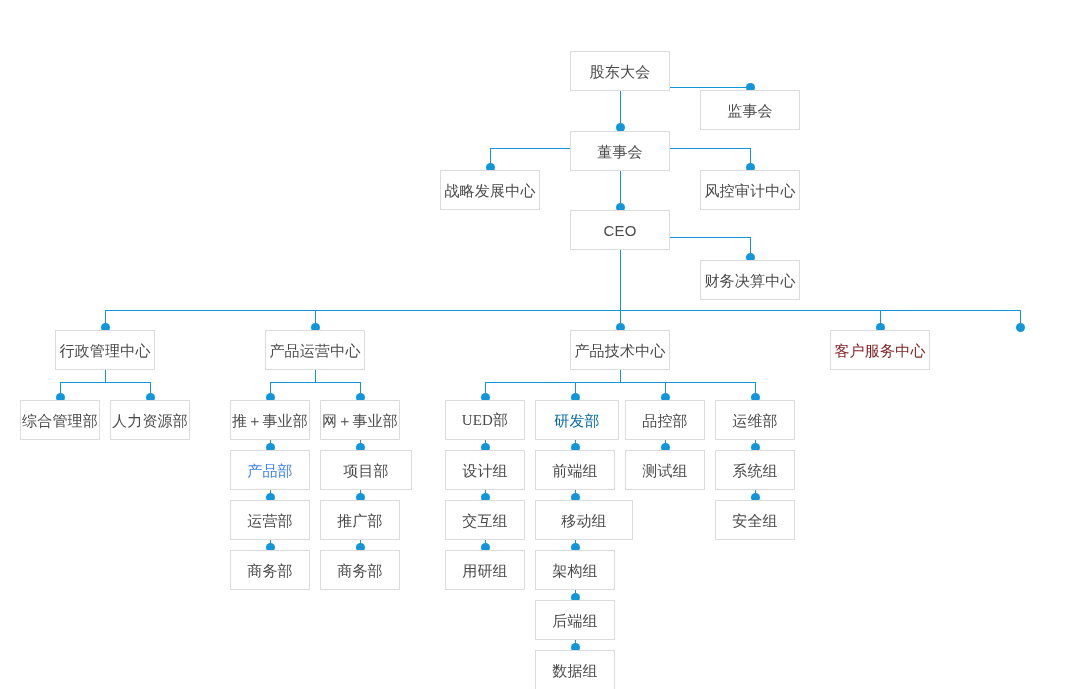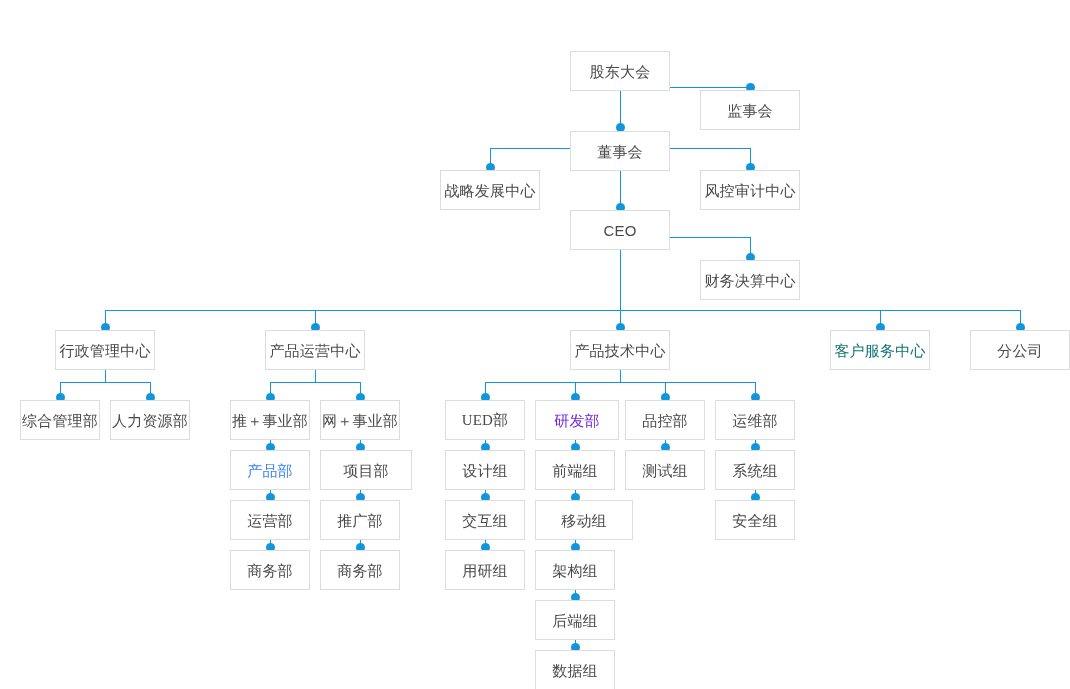--- a/index.html
+++ b/index.html
@@ -163,25 +163,22 @@
     </div>
     <div class="node" style="left: 55px; top: 330px; width: 100px; height: 40px; border-color: rgb(220, 220, 220); color: rgb(74, 74, 74);">
       <span class="node-label">行政管理中心</span>
     </div>
     <div class="node" style="left: 265px; top: 330px; width: 100px; height: 40px; border-color: rgb(220, 220, 220); color: rgb(74, 74, 74);">
       <span class="node-label">产品运营中心</span>
     </div>
     <div class="node" style="left: 570px; top: 330px; width: 100px; height: 40px; border-color: rgb(220, 220, 220); color: rgb(74, 74, 74);">
       <span class="node-label">产品技术中心</span>
     </div>
-    <div class="node" style="left: 830px; top: 330px; width: 100px; height: 40px; border-color: rgb(220, 220, 220); color: #0f766e;">
+    <div class="node" style="left: 830px; top: 330px; width: 100px; height: 40px; border-color: rgb(220, 220, 220); color: #7f1d1d;">
       <span class="node-label">客户服务中心</span>
-    </div>
-    <div class="node" style="left: 970px; top: 330px; width: 100px; height: 40px; border-color: rgb(220, 220, 220); color: rgb(74, 74, 74);">
-      <span class="node-label">分公司</span>
     </div>
     <div class="node" style="left: 20px; top: 400px; width: 80px; height: 40px; border-color: rgb(220, 220, 220); color: rgb(74, 74, 74);">
       <span class="node-label">综合管理部</span>
     </div>
     <div class="node" style="left: 110px; top: 400px; width: 80px; height: 40px; border-color: rgb(220, 220, 220); color: rgb(74, 74, 74);">
       <span class="node-label">人力资源部</span>
     </div>
     <div class="node" style="left: 230px; top: 400px; width: 80px; height: 40px; border-color: rgb(220, 220, 220); color: rgb(74, 74, 74);">
       <span class="node-label">推＋事业部</span>
     </div>
@@ -211,21 +208,21 @@
     </div>
     <div class="node" style="left: 445px; top: 500px; width: 80px; height: 40px; border-color: rgb(220, 220, 220); color: rgb(74, 74, 74);">
       <span class="node-label">交互组</span>
     </div>
     <div class="node" style="left: 445px; top: 450px; width: 80px; height: 40px; border-color: rgb(220, 220, 220); color: rgb(74, 74, 74);">
       <span class="node-label">设计组</span>
     </div>
     <div class="node" style="left: 445px; top: 550px; width: 80px; height: 40px; border-color: rgb(220, 220, 220); color: rgb(74, 74, 74);">
       <span class="node-label">用研组</span>
     </div>
-    <div class="node" style="left: 535px; top: 400px; width: 84px; height: 40px; border-color: rgb(220, 220, 220); color: #6d28d9;">
+    <div class="node" style="left: 535px; top: 400px; width: 84px; height: 40px; border-color: rgb(220, 220, 220); color: #0369a1;">
       <span class="node-label">研发部</span>
     </div>
     <div class="node" style="left: 535px; top: 450px; width: 80px; height: 40px; border-color: rgb(220, 220, 220); color: rgb(74, 74, 74);">
       <span class="node-label">前端组</span>
     </div>
     <div class="node" style="left: 535px; top: 500px; width: 98px; height: 40px; border-color: rgb(220, 220, 220); color: rgb(74, 74, 74);">
       <span class="node-label">移动组</span>
     </div>
     <div class="node" style="left: 535px; top: 550px; width: 80px; height: 40px; border-color: rgb(220, 220, 220); color: rgb(74, 74, 74);">
       <span class="node-label">架构组</span>

